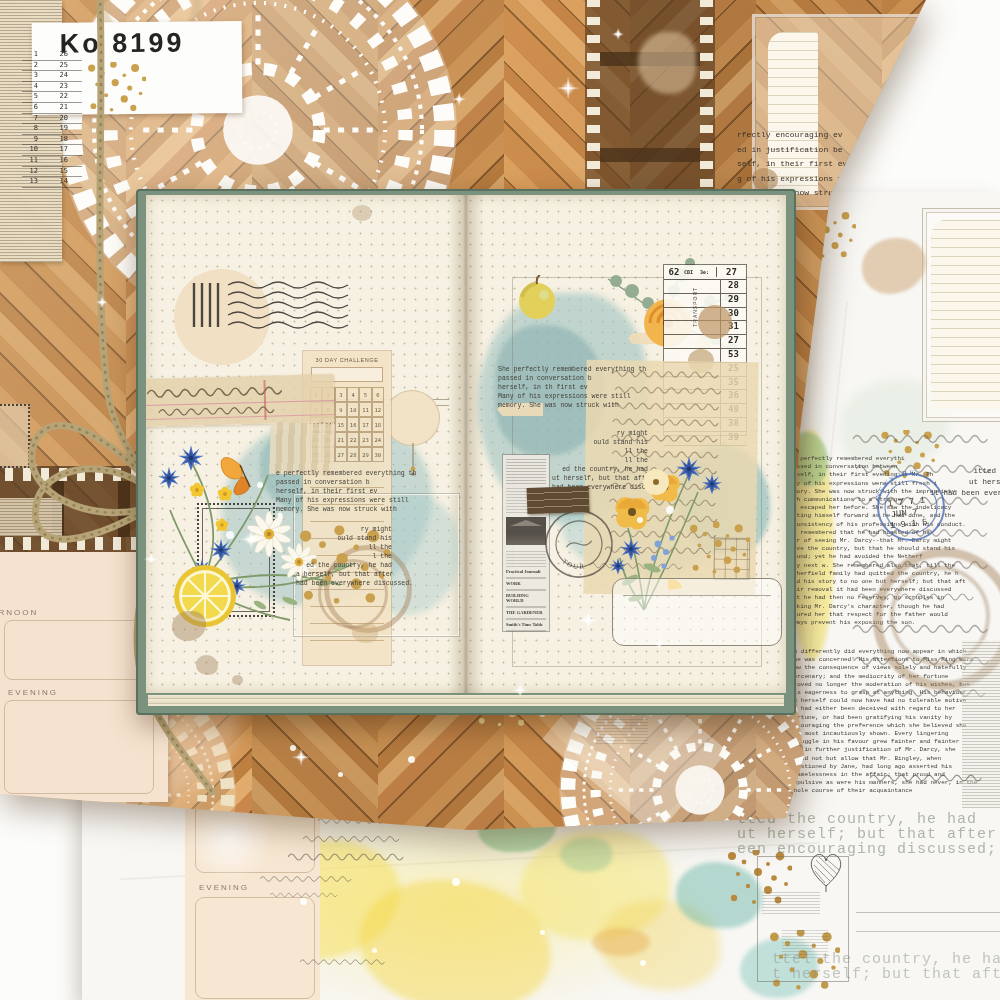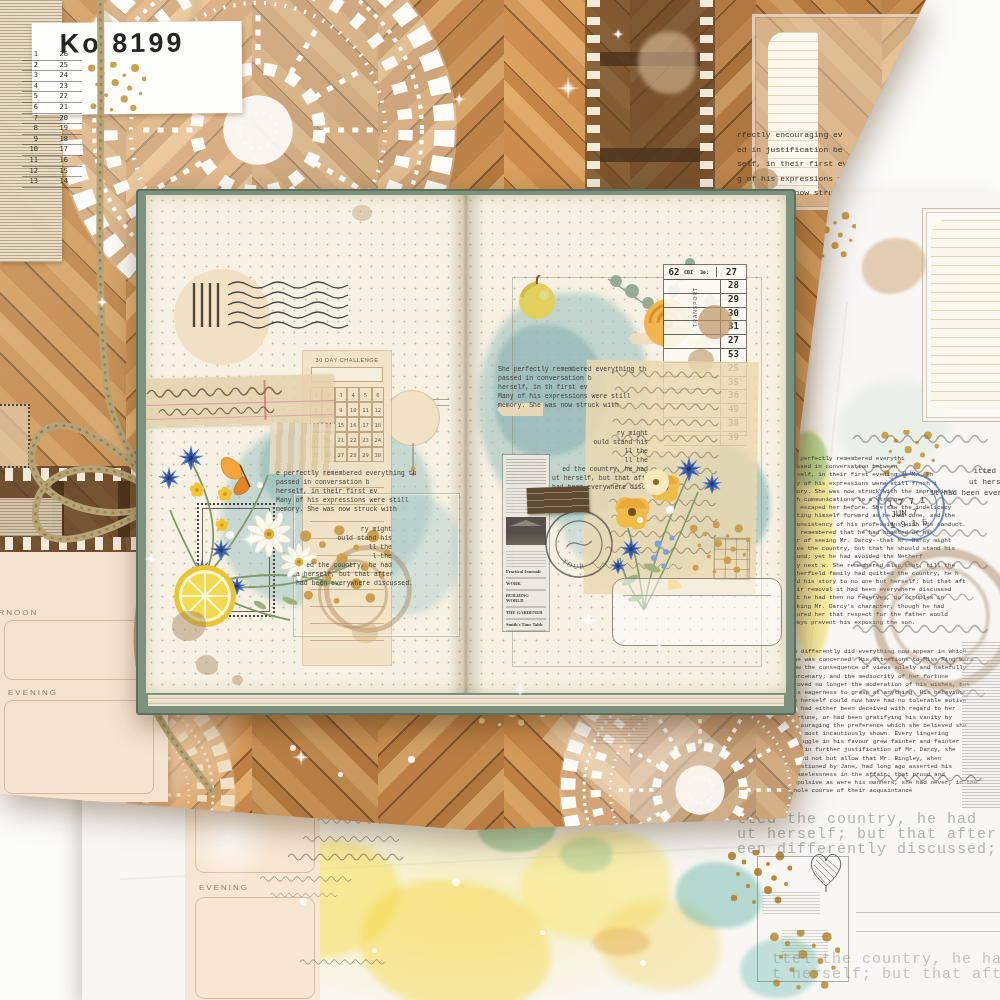--- a/index.html
+++ b/index.html
@@ -270,21 +270,21 @@
     <g font-family="Liberation Mono,monospace" fill="#26221d" opacity=".85" transform="rotate(-6 45 45)">
       <text x="22" y="42" font-size="9">1 7 7 1</text>
       <text x="24" y="53" font-size="9">JUN 7</text>
       <text x="22" y="64" font-size="9">1 9 1 5</text>
     </g>
   </svg>
 
   <div class="fadedtxt" style="left:737px;top:812px;">
           <div>tted the country, he had</div>
           <div>ut herself; but that after</div>
-          <div>een differently discussed;</div>
+          <div>een encouraging discussed;</div>
         </div>
   <div class="fadedtxt" style="left:772px;top:952px;color:rgba(140,145,135,.5);">
           <div>ttel the country, he had</div>
           <div>t herself; but that after</div>
         </div>
 
   <div class="abs" style="left:757px;top:856px;width:90px;height:124px;border:1px solid rgba(120,115,100,.55);"></div>
   <svg class="abs" style="left:806px;top:848px;width:40px;height:44px;">
     <path d="M20,38 C6,26 2,16 8,9 C13,4 19,7 20,13 C21,7 27,4 32,9 C38,16 34,26 20,38 Z" fill="none" stroke="#5a5a55" stroke-width="1"></path>
     <g stroke="#5a5a55" stroke-width=".7" opacity=".8">

